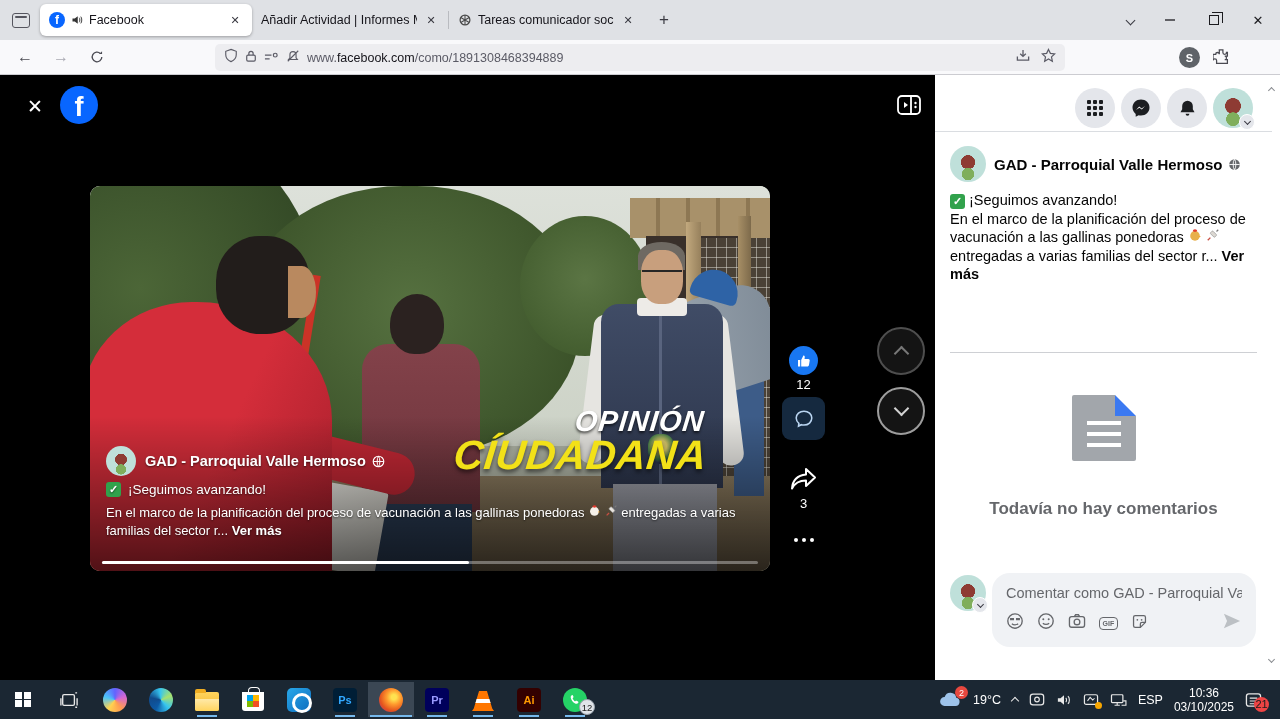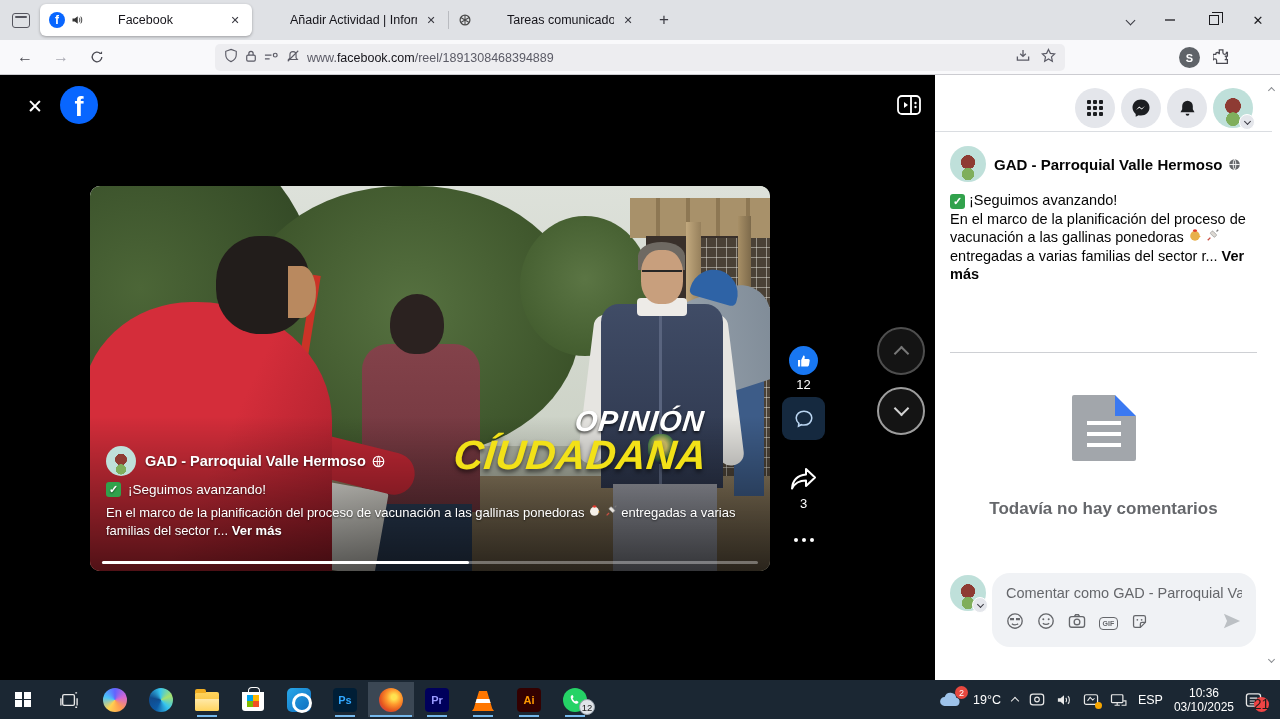--- a/index.html
+++ b/index.html
@@ -10,21 +10,21 @@
   .ctr { display:flex; align-items:center; justify-content:center; }
 
   
   .tabbar { position:absolute; left:0; top:0; width:1280px; height:40px; background:#dfe1e5; display:flex; align-items:center; }
   .fxview { width:34px; height:30px; margin-left:4px; border-radius:4px; }
   .fxview-ic { width:18px; height:15px; border:1.6px solid #55555e; border-radius:3px; position:relative; }
   .fxview-ic::after { content:""; position:absolute; left:2px; right:2px; top:2px; height:2px; background:#55555e; border-radius:1px; }
   .tab { height:32px; border-radius:6px; display:flex; align-items:center; padding:0 9px; color:#15141a; font-size:12.5px; position:relative; }
   .tab.active { background:#fff; box-shadow:0 1px 3px rgba(0,0,0,.3); width:212px; margin-left:2px; }
   .tab.inactive { width:196px; }
-  .tab .t-title { flex:1; white-space:nowrap; overflow:hidden;margin-left:29px; }
+  .tab .t-title { flex:1; white-space:nowrap; overflow:hidden; }
   .tab .t-x { margin-left:6px; font-size:11px; color:#3a3a42; width:16px; height:16px; display:flex; align-items:center; justify-content:center; border-radius:3px; }
   .favicon-fb { width:16px; height:16px; border-radius:50%; background:#0866ff; color:#fff; font-size:12px; font-weight:bold; display:flex; align-items:center; justify-content:center; margin-right:6px; }
   .tab-audio { margin-right:6px; display:flex; }
   .gpt-ic { width:14px; height:14px; margin-right:6px; }
   .newtab { width:30px; height:30px; font-size:17px; color:#3a3a42; margin-left:4px; }
   .tab-sep { width:1px; height:18px; background:#b9bbc0; }
   .tabbar-right { margin-left:auto; display:flex; align-items:center; height:40px; }
   .tab-chev { width:36px; height:30px; }
   .winctl { width:44px; height:40px; font-size:13px; color:#1b1b1f; }
   .chev { width:7px; height:7px; border:solid #3a3a42; border-width:0 1.6px 1.6px 0; transform:rotate(45deg); }
@@ -187,21 +187,21 @@
   .firefox { border-radius:50%; background:radial-gradient(circle at 62% 38%, #ffe14f 12%, #ff9a2e 35%, #e4541e 65%, #b5306e 92%); }
   .vlc { width:22px; height:20px; margin-top:3px; background:#ff7700; clip-path:polygon(32% 0, 68% 0, 92% 88%, 100% 100%, 0 100%, 8% 88%); position:relative; }
   .vlc::after { content:""; position:absolute; left:15%; top:40%; width:70%; height:22%; background:#fff; }
   .whatsapp { border-radius:50%; background:#25d366; position:relative; }
   .wa-badge { position:absolute; right:3px; bottom:2px; width:16px; height:16px; border-radius:50%; background:#dfe3e8; border:1px solid #9aa3ad; color:#1c1c1c; font-size:9.5px; display:flex; align-items:center; justify-content:center; }
   .tray { margin-left:auto; display:flex; align-items:center; gap:11px; padding-right:12px; font-size:12.5px; }
   .tray-ic { position:relative; display:flex; }
   .badge-red { position:absolute; right:-6px; top:-5px; width:13px; height:13px; border-radius:50%; background:#e8483f; color:#fff; font-size:9px; display:flex; align-items:center; justify-content:center; }
   .tray .chev { border-color:#e8e8e8; width:6px; height:6px; transform:rotate(-135deg); margin-top:3px; }
   .clock { text-align:center; font-size:12px; line-height:14px; }
-  .notif-badge { position:absolute; right:-7px; bottom:-4px; width:15px; height:15px; border-radius:50%; background:#ef4444; color:#1c1c1c; font-size:14px; display:flex; align-items:center; justify-content:center; }
+  .notif-badge { position:absolute; right:-7px; bottom:-4px; width:15px; height:15px; border-radius:50%; background:#ef4444; color:#1c1c1c; font-size:11px; display:flex; align-items:center; justify-content:center; }
   .orange-dot { position:absolute; right:-3px; bottom:-2px; width:7px; height:7px; border-radius:50%; background:#f7a600; }
 </style>
 </head>
 <body>
 
 <div class="screen">
 
   <div class="tabbar">
     <div class="fxview ctr">
         <span class="fxview-ic"></span>
@@ -267,21 +267,21 @@
             <path d="M4.5 7V5a2.5 2.5 0 0 1 5 0v2" fill="none" stroke="#5b5b66" stroke-width="1.4"></path>
           </svg></span>
       <span><svg width="15" height="12" viewBox="0 0 16 12">
             <path d="M1 4h7M1 8h5" stroke="#5b5b66" stroke-width="1.4"></path>
             <circle cx="12" cy="4" r="2" fill="none" stroke="#5b5b66" stroke-width="1.3"></circle>
           </svg></span>
       <span><svg width="14" height="14" viewBox="0 0 16 16">
             <path d="M3 12h10l-1.5-2V6.5A3.5 3.5 0 0 0 8 3a3.5 3.5 0 0 0-3.5 3.5V10z" fill="none" stroke="#5b5b66" stroke-width="1.3"></path>
             <path d="M2 14L14 2" stroke="#5b5b66" stroke-width="1.3"></path>
           </svg></span>
-      <span class="url-txt"><span>www.</span><span class="host">facebook.com</span><span>/reel/1891308468394889</span></span>
+      <span class="url-txt"><span>www.</span><span class="host">facebook.com</span><span>/como/1891308468394889</span></span>
       <span class="urlbar-right">
         <span><svg width="16" height="15" viewBox="0 0 16 16">
               <path d="M2 9v4h12V9" fill="none" stroke="#5b5b66" stroke-width="1.4"></path>
               <path d="M8 2v7M5 6.2L8 9l3-2.8" fill="none" stroke="#5b5b66" stroke-width="1.4"></path>
             </svg></span>
         <span><svg width="15" height="15" viewBox="0 0 16 16">
               <path d="M8 1.5l2 4.2 4.6.6-3.4 3.2.9 4.6L8 11.8 3.9 14.1l.9-4.6L1.4 6.3 6 5.7z" fill="none" stroke="#5b5b66" stroke-width="1.3"></path>
             </svg></span>
       </span>
     </div>

